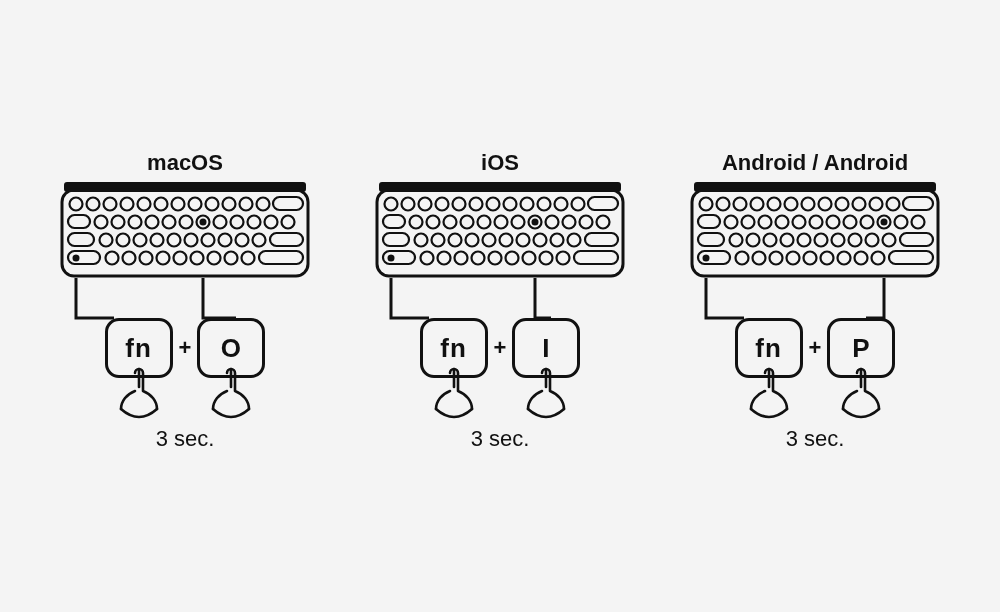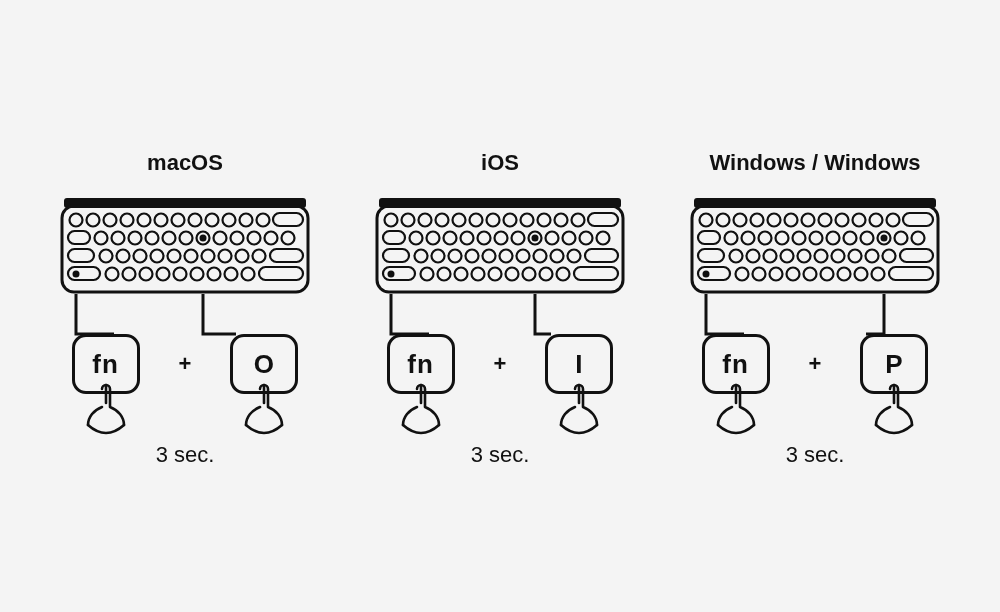--- a/index.html
+++ b/index.html
@@ -18,38 +18,38 @@
   }
   .panel{
     width:270px;
     display:flex;
     flex-direction:column;
     align-items:center;
   }
   .os-label{
     font-size:22px;
     font-weight:700;
-    margin-bottom:22px;
+    margin-bottom:6px;
     text-align:center;
   }
   .kb-wrap{
     width:250px;
     height:96px;
   }
   .connectors{
     height:40px;
     width:250px;
     position:relative;
   }
   .combo{
     width:250px;
     display:flex;
     align-items:center;
     justify-content:center;
-    gap:39px;
+    gap:6px;
   }
   .keycap{
     position:relative;
     width:68px;
     height:60px;
     border:3px solid #111;
     border-radius:14px;
     background:#f4f4f4;
     display:flex;
     align-items:center;
@@ -287,21 +287,21 @@
             <path d="M10 44 q18 16 36 0"></path>
           </g>
             </svg>
         </span>
       </div>
     </div>
     <div class="duration">3 sec.</div>
   </div>
 
   <div class="panel">
-    <div class="os-label">Windows / Windows</div>
+    <div class="os-label">Android / Android</div>
     <div class="kb-wrap">
       <svg viewBox="0 0 250 96" width="250" height="96">
         <rect x="4" y="0" width="242" height="10" rx="3" fill="#111"></rect>
         <rect x="2" y="8" width="246" height="86" rx="12" fill="none" stroke="#111" stroke-width="3"></rect>
         <g fill="none" stroke="#111" stroke-width="2.2">
           <circle cx="16" cy="22" r="6.5"></circle>
             <circle cx="33" cy="22" r="6.5"></circle>
             <circle cx="50" cy="22" r="6.5"></circle>
             <circle cx="67" cy="22" r="6.5"></circle>
             <circle cx="84" cy="22" r="6.5"></circle>

